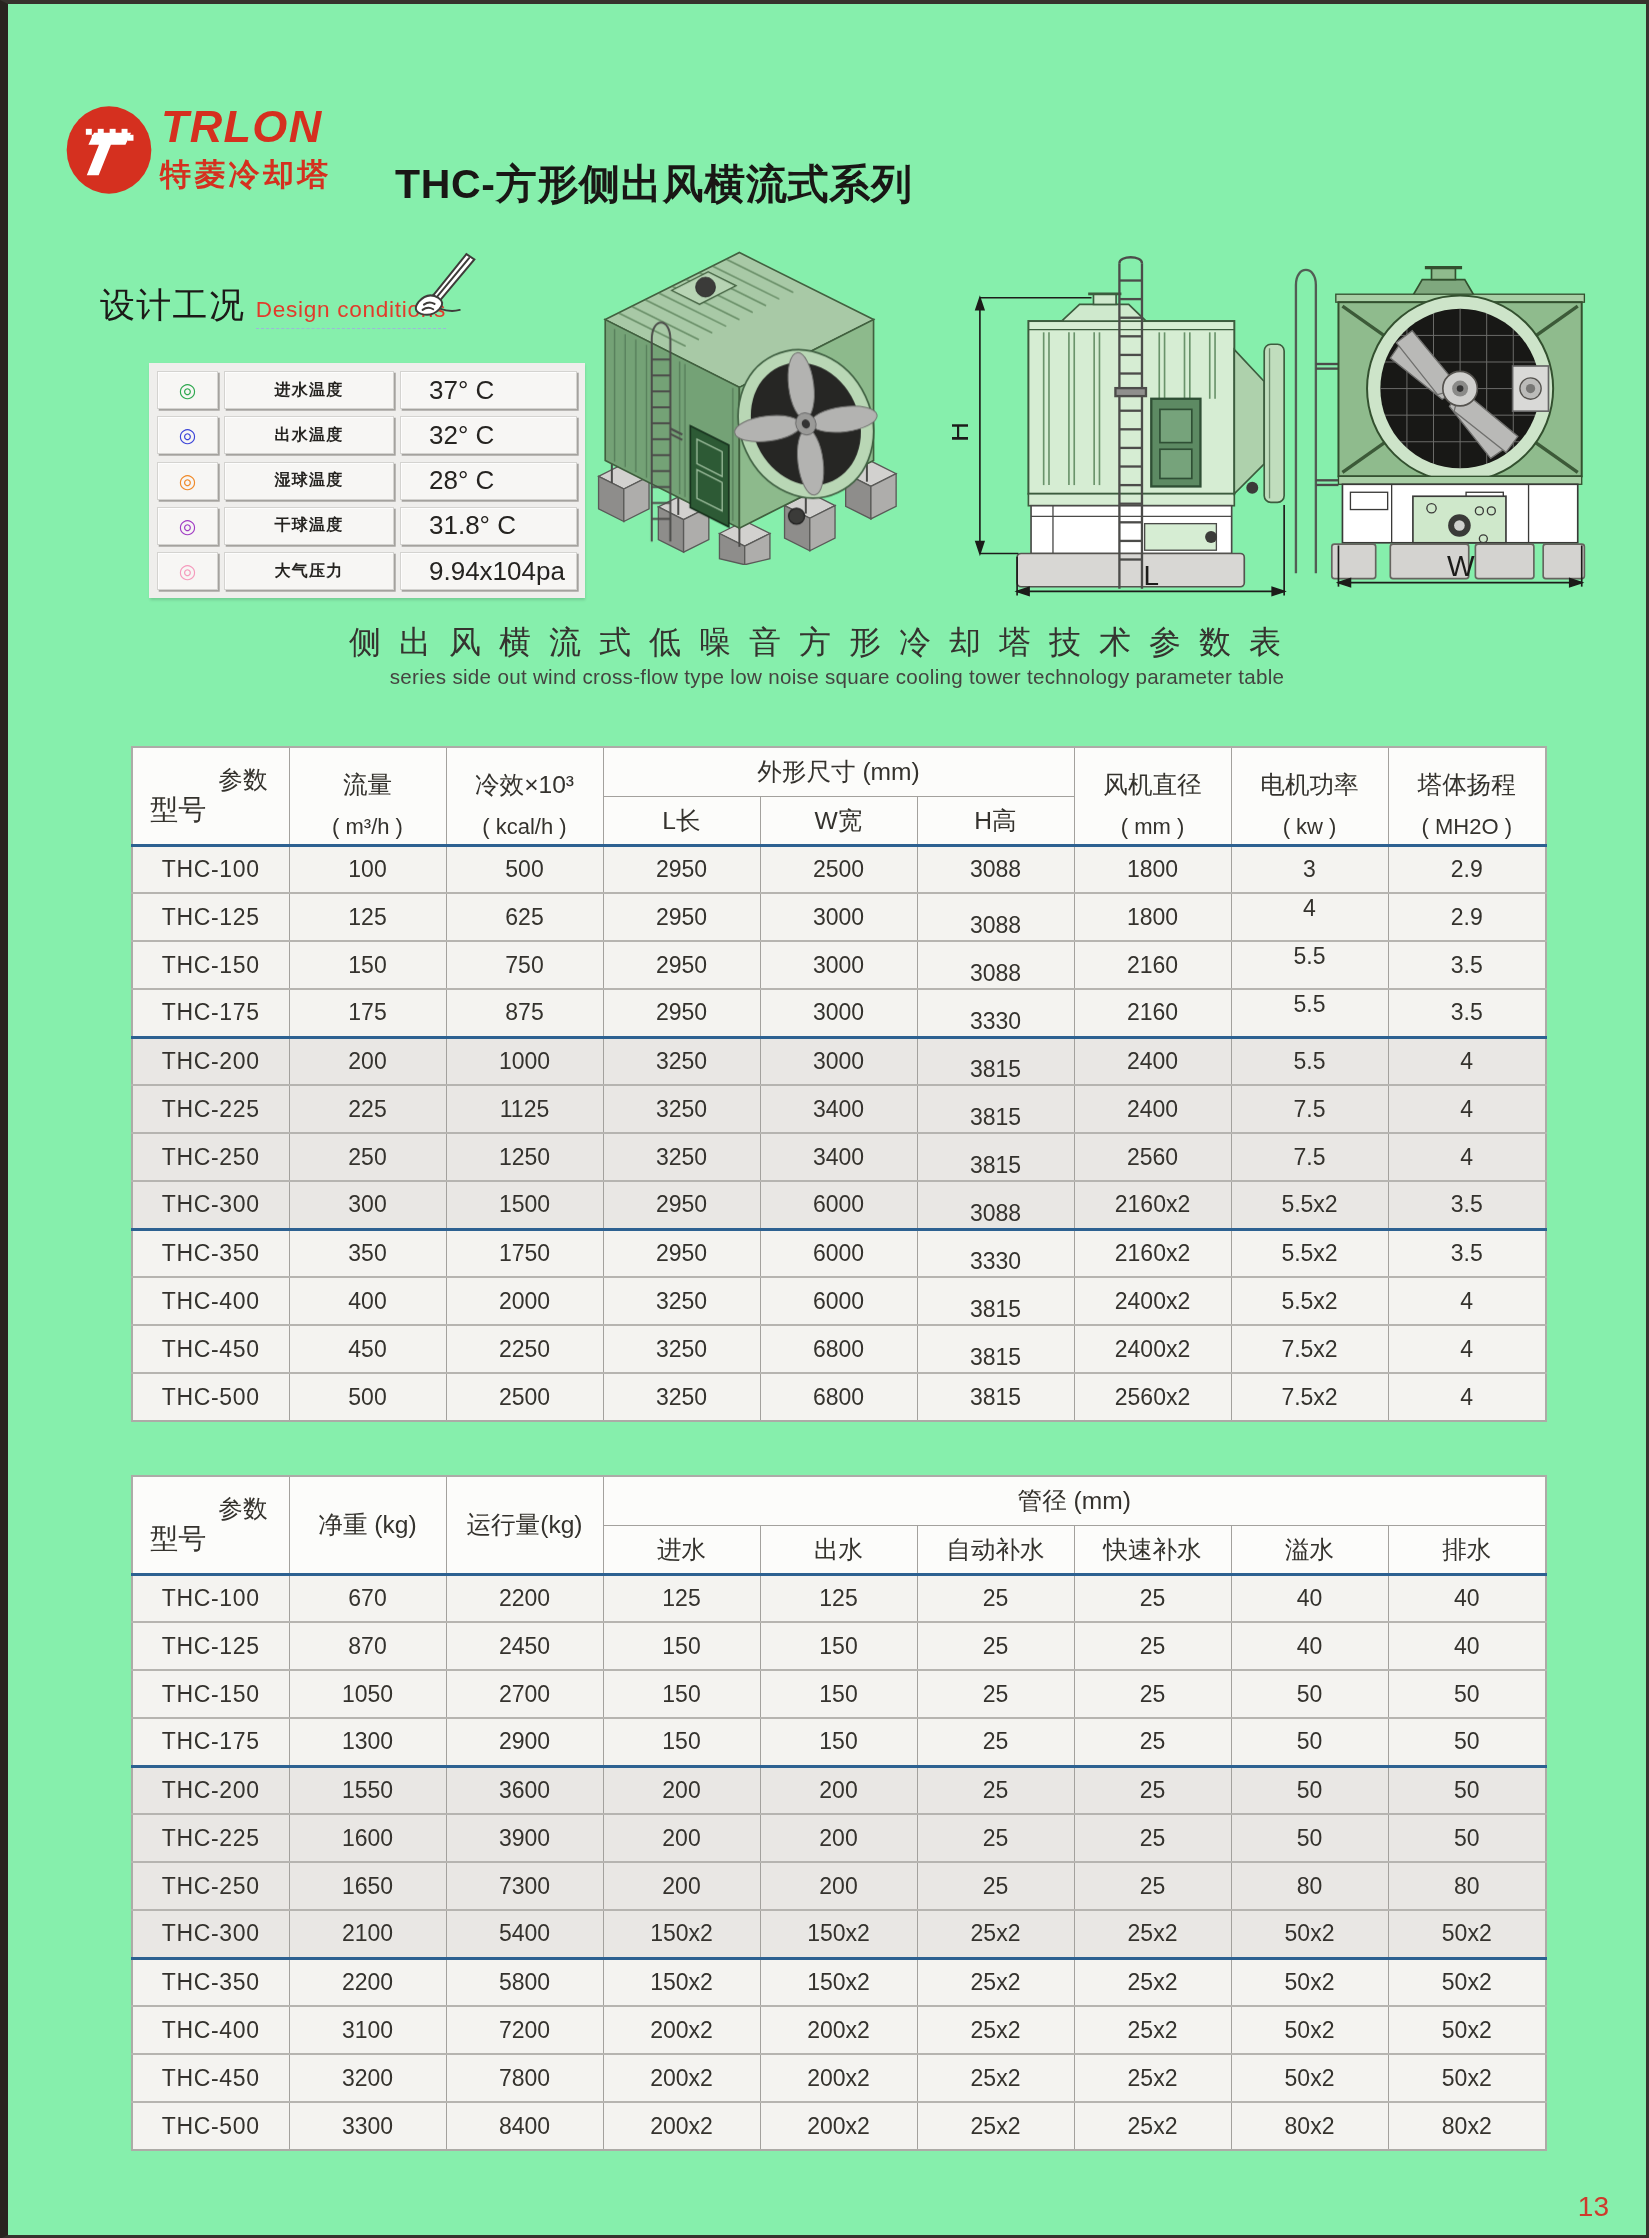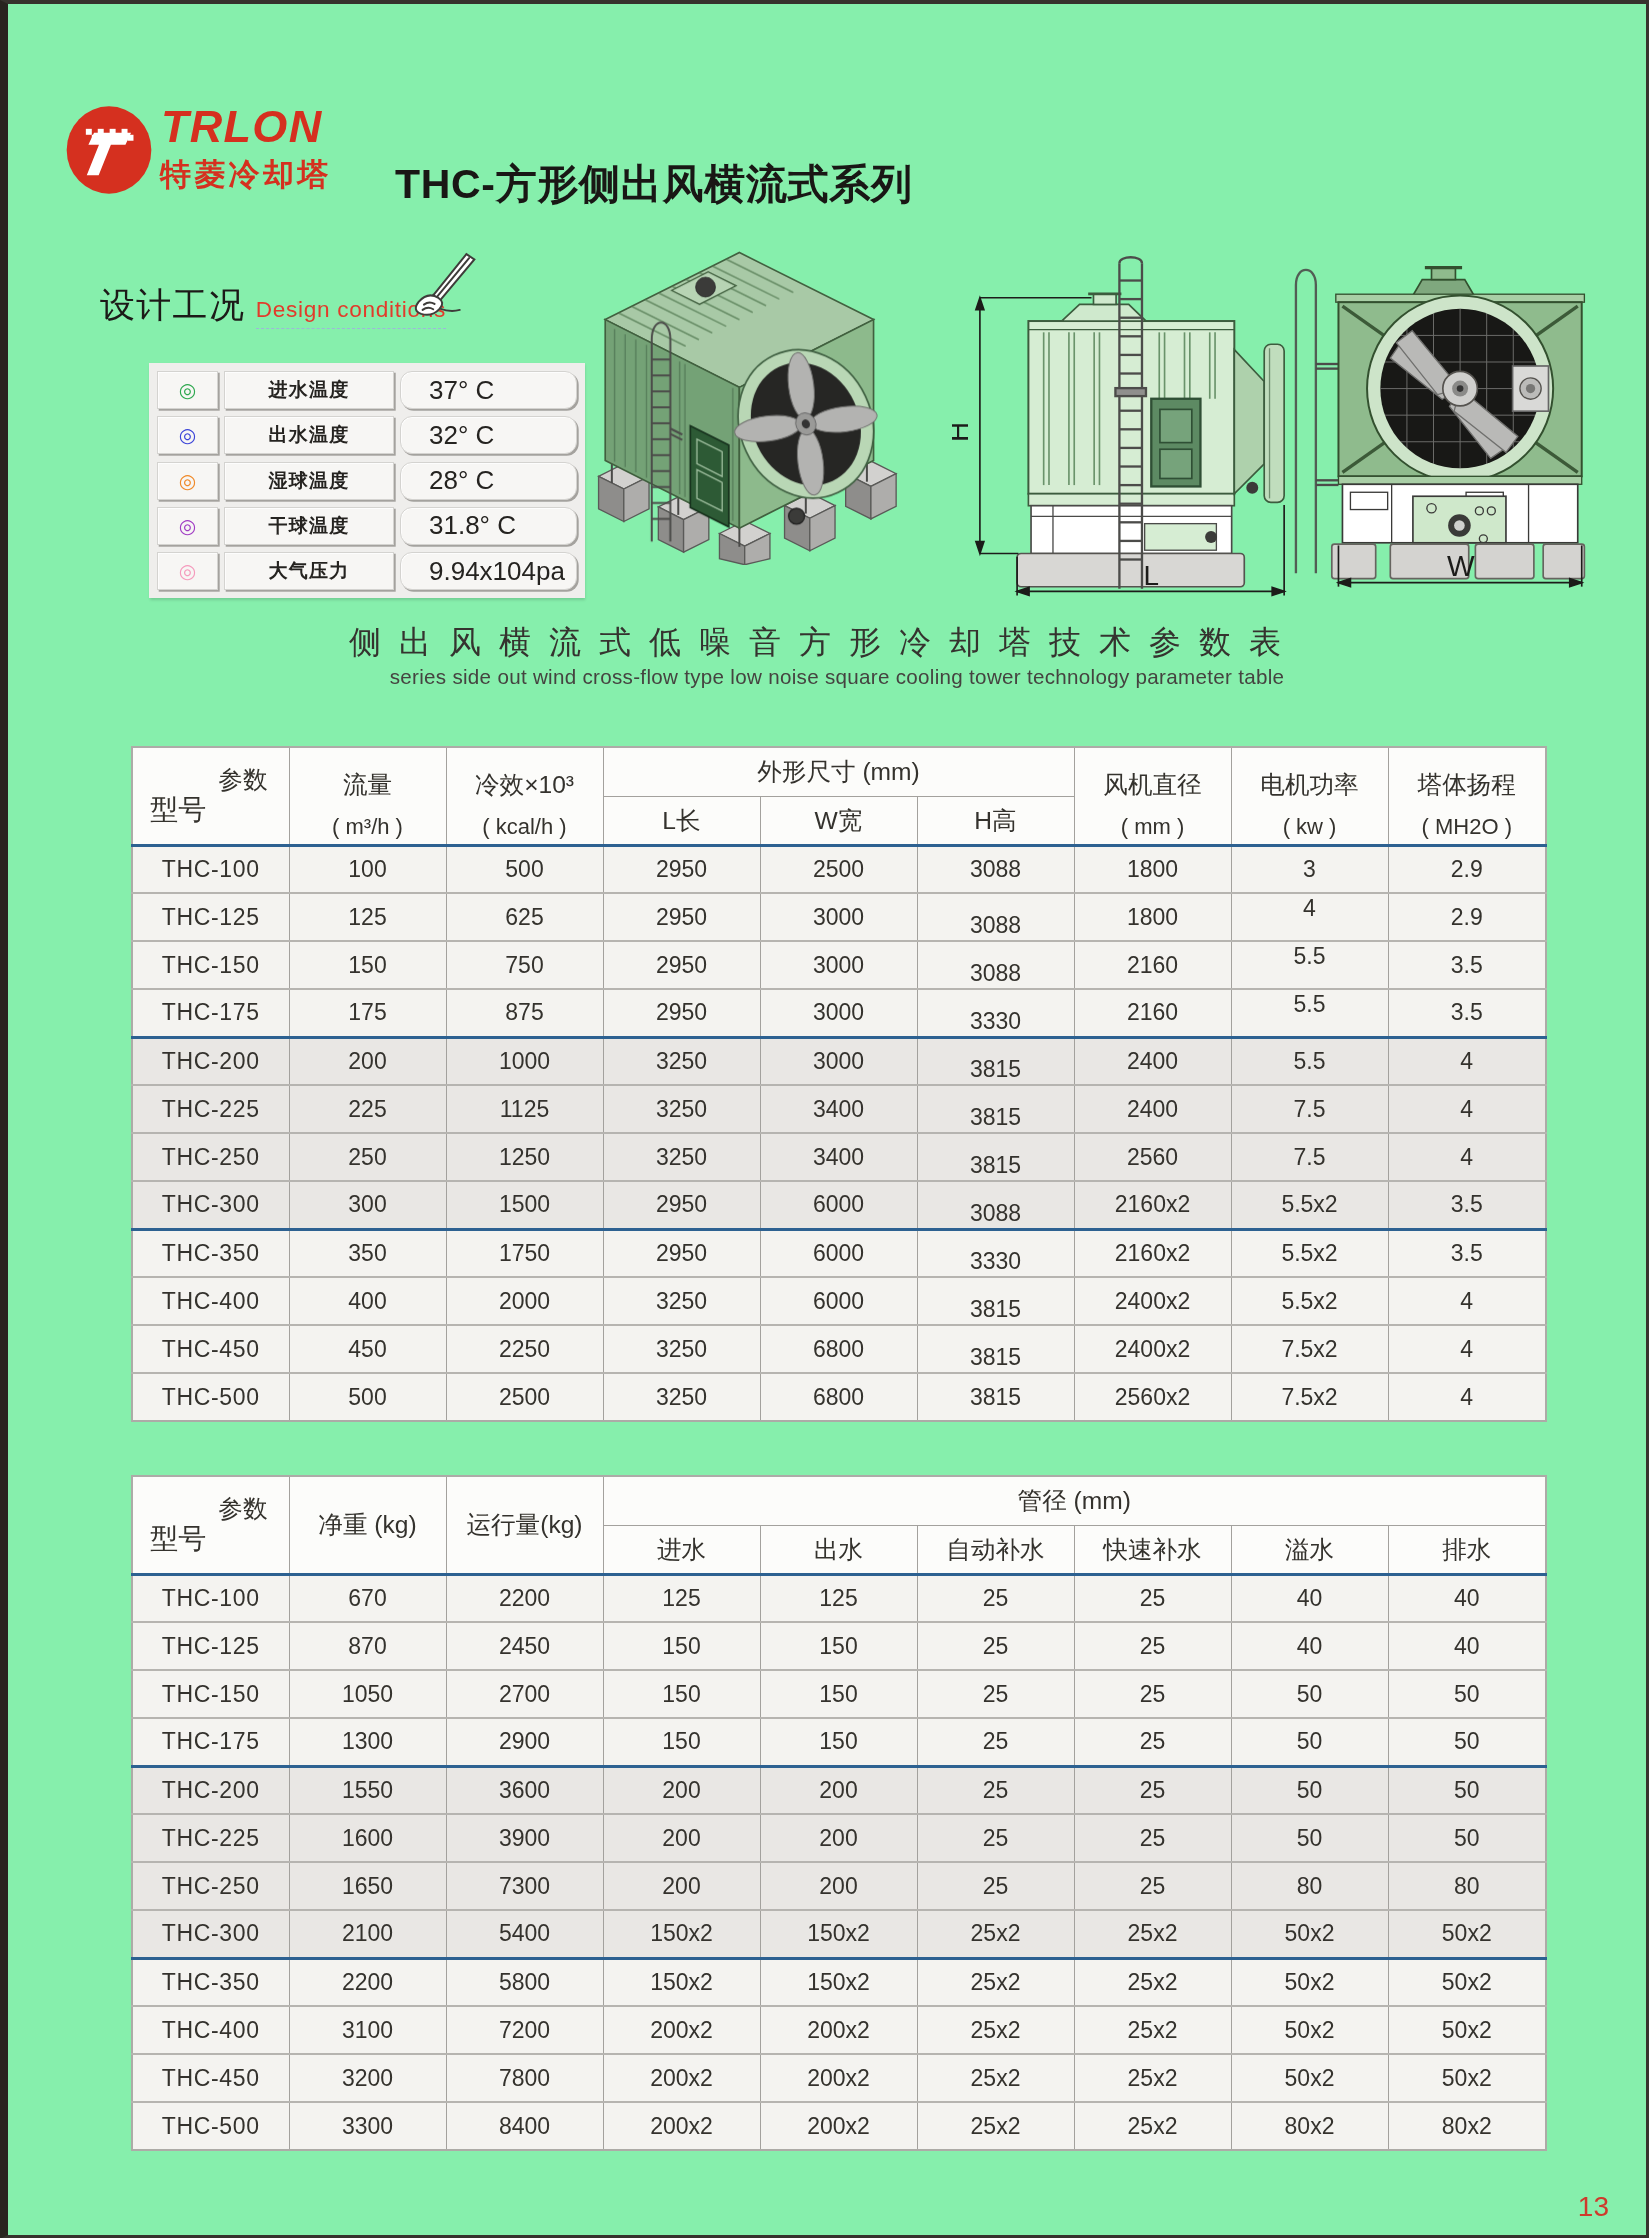--- a/index.html
+++ b/index.html
@@ -41,22 +41,22 @@
     background:#efeeec; padding:8px 8px; display:flex; flex-direction:column; gap:7.3px;
     box-shadow:1.3px 2px 2.7px rgba(0,0,0,0.15);
   }
   .dc-row { display:flex; gap:6px; height:38px; }
   .dc-cell {
     background:#f7f6f4; border:0.7px solid #d4d3d0;
     box-shadow:inset 0.7px 0.7px 0 #ffffff, 1.7px 1.7px 0 #a4a29e;
     display:flex; align-items:center; justify-content:center;
   }
   .dc-icon { width:61px; font-size:20px; }
-  .dc-label { width:170px; font-size:19px; font-weight:600; color:#252320; letter-spacing:1.3px; }
-  .dc-value { flex:1; justify-content:flex-start; padding-left:28px; font-size:26px; color:#252320;border-radius:12px; }
+  .dc-label { width:170px; font-size:16px; font-weight:600; color:#252320; letter-spacing:1.3px; }
+  .dc-value { flex:1; justify-content:flex-start; padding-left:28px; font-size:26px; color:#252320; }
 
   
   .drawing { position:absolute; }
   #iso-drawing   { left:564px;  top:225px; }
   #side-drawing  { left:944px; top:247px; }
   #front-drawing { left:1264px; top:237px; }
 
   
   .sec-zh {
     position:absolute; left:110px; top:617px; width:1412px; text-align:center;

